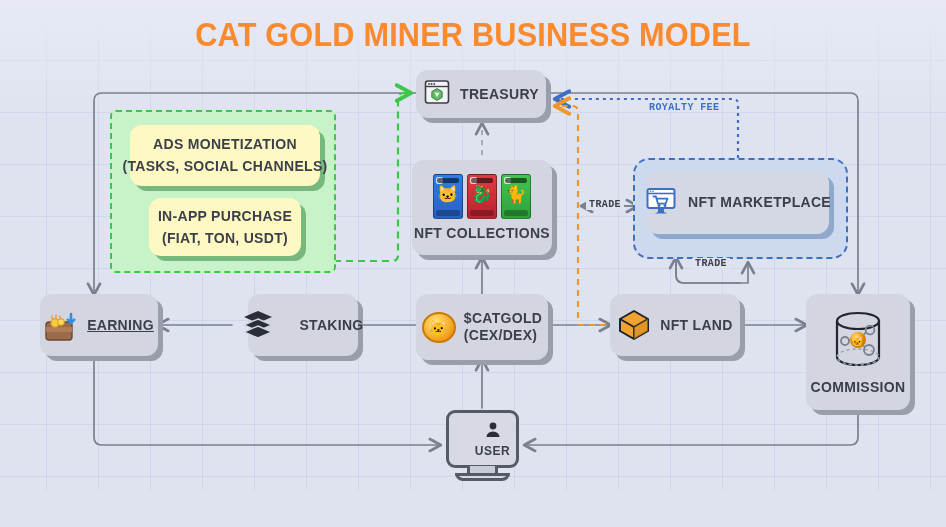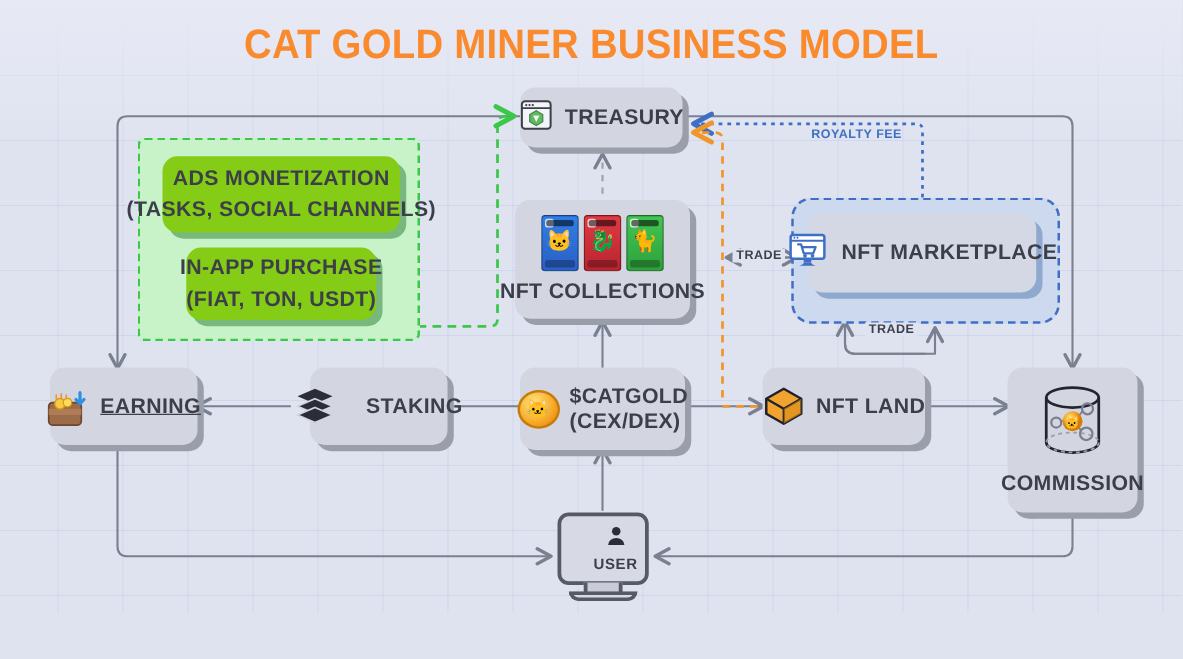--- a/index.html
+++ b/index.html
@@ -42,44 +42,44 @@
     position:absolute;
     background:#d3d6e1;
     border-radius:12px;
     box-shadow:5px 5px 0 0 #9a9daa;
     display:flex;align-items:center;justify-content:center;gap:9px;
     color:#3c3f4a;
     font-weight:bold;
     letter-spacing:.3px;
     box-sizing:border-box;
   }
-  .node .lbl{font-size:17px;line-height:1.2;white-space:nowrap;}
+  .node .lbl{font-size:14px;line-height:1.2;white-space:nowrap;}
   .node .lbl.two{text-align:left;}
   .node.col{flex-direction:column;gap:5px;}
 
   
   .greenbox{
     position:absolute;left:110px;top:110px;width:222px;height:159px;
     background:#c8f3c9;border:2px dashed #3cc64a;border-radius:6px;
   }
-  .greenbox .node{box-shadow:5px 5px 0 0 #78b87c;background:#84cc16;}
+  .greenbox .node{box-shadow:5px 5px 0 0 #78b87c;background:#fef9c3;}
 
   
   .bluebox{
     position:absolute;left:633px;top:158px;width:211px;height:97px;
     background:#ccd9ee;border:2px dashed #3f6fc4;border-radius:16px;
   }
   .bluebox .node{box-shadow:5px 5px 0 0 #8fa8cd;background:#d3d8e4;}
 
   
   svg.wires{position:absolute;left:0;top:0;width:946px;height:490px;overflow:visible;}
 
   .edgelabel{
     position:absolute;font-size:10px;font-weight:bold;color:#3c3f4a;
-    letter-spacing:.4px;background:#dfe3f0;padding:0 3px;white-space:nowrap;
+    letter-spacing:.4px;background:#dfe3f0;padding:0 3px;white-space:nowrap;font-family:Liberation Mono, monospace;
   }
   .edgelabel.blue{color:#3f6fc4;background:transparent;}
 
   
   .user{
     position:absolute;left:446px;top:410px;width:73px;height:58px;
     background:#d7dae4;border:3px solid #555a66;border-radius:9px;
     display:flex;flex-direction:column;align-items:center;justify-content:center;gap:1px;
     box-sizing:border-box;
     padding-left:20px;

